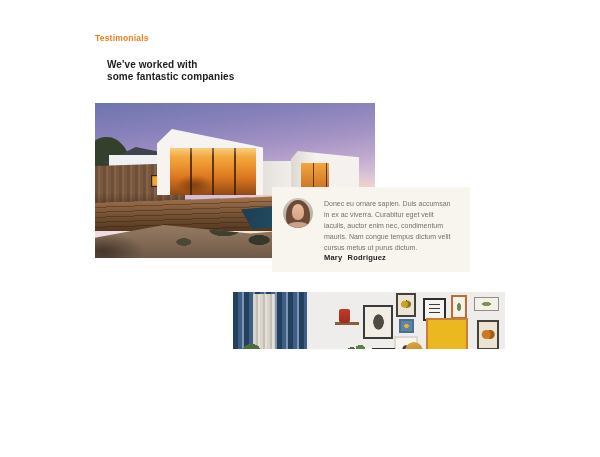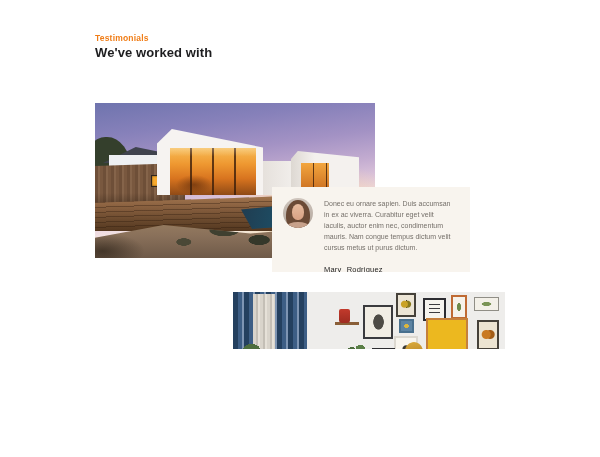--- a/index.html
+++ b/index.html
@@ -6,22 +6,22 @@
   .canvas {
     position:relative; width:600px; height:349px; overflow:hidden;
     background:#ffffff; font-family:"Liberation Sans", sans-serif;
   }
   
   .eyebrow {
     position:absolute; left:95px; top:33px;
     font-size:8.5px; font-weight:700; color:#F07D17; letter-spacing:.2px;
   }
   .heading {
-    position:absolute; left:95px; top:47px; margin:0;
-    font-size:13px; font-weight:700; color:#1d1d1f; line-height:12px; letter-spacing:.1px;
+    position:absolute; left:95px; top:47px; margin:12px;
+    font-size:10px; font-weight:700; color:#1d1d1f; line-height:12px; letter-spacing:.1px;
   }
   .heading span { display:block; }
   
   .photo { position:absolute; overflow:hidden; z-index:1; }
   .photo * { position:absolute; }
   .photo1 {
     left:95px; top:103px; width:280px; height:155px;
     background:
       radial-gradient(ellipse 130px 62px at 78% 66%, rgba(255,216,152,.85), rgba(255,216,152,0) 70%),
       linear-gradient(172deg,#6f74ae 0%,#8781ba 18%,#a392c4 34%,#c2abd0 48%,#dcc4da 58%,#eedae2 66%,#f6e9df 73%,#f3e3cf 80%,#e8d4ba 88%);
@@ -211,30 +211,31 @@
   .aw-hair { left:3px; top:2px; width:24px; height:30px; background:#6b4a36; border-radius:50% 50% 40% 40%; }
   .aw-face { left:9px; top:6px; width:12px; height:16px; background:linear-gradient(180deg,#e7bb9e,#d8a184); border-radius:50% 50% 45% 45%; }
   .aw-body { left:4px; top:24px; width:22px; height:8px; background:#c7a18b; border-radius:50% 50% 0 0; }
   .avatar-man { background:linear-gradient(180deg,#93a69c,#7d958b); }
   .am-hair { left:8px; top:3px; width:14px; height:9px; background:#2f2822; border-radius:50% 50% 30% 30%; }
   .am-face { left:9px; top:6px; width:12px; height:14px; background:#d8a98c; border-radius:45% 45% 40% 40%; }
   .am-beard { left:8px; top:13px; width:14px; height:10px; background:#3a2f26; border-radius:30% 30% 50% 50%; }
   .am-body { left:3px; top:24px; width:24px; height:8px; background:#8c7a68; border-radius:50% 50% 0 0; }
   .t-body { flex:1; min-width:0; }
   .t-quote { margin:0; font-size:7px; line-height:11px; color:#75706a; }
-  .t-name { margin-top:12px; font-size:7.5px; font-weight:400; color:#242424; word-spacing:3px; letter-spacing:.2px; }
+  .t-name { margin-top:0; font-size:7.5px; font-weight:700; color:#242424; word-spacing:3px; letter-spacing:.2px; }
 </style>
 </head>
 <body>
 
 <div class="canvas">
 
   <div class="eyebrow">Testimonials</div>
   <h1 class="heading">
     <span>We've worked with</span>
+    <span>some fantastic companies</span>
   </h1>
 
   <div class="photo photo1">
     <div class="p1-tree"></div>
     <div class="p1-roof"></div>
     <div class="p1-wing"></div>
     <div class="p1-fence"></div>
     <div class="p1-fence-window"></div>
     <div class="p1-midwing"></div>
     <div class="p1-cube">

